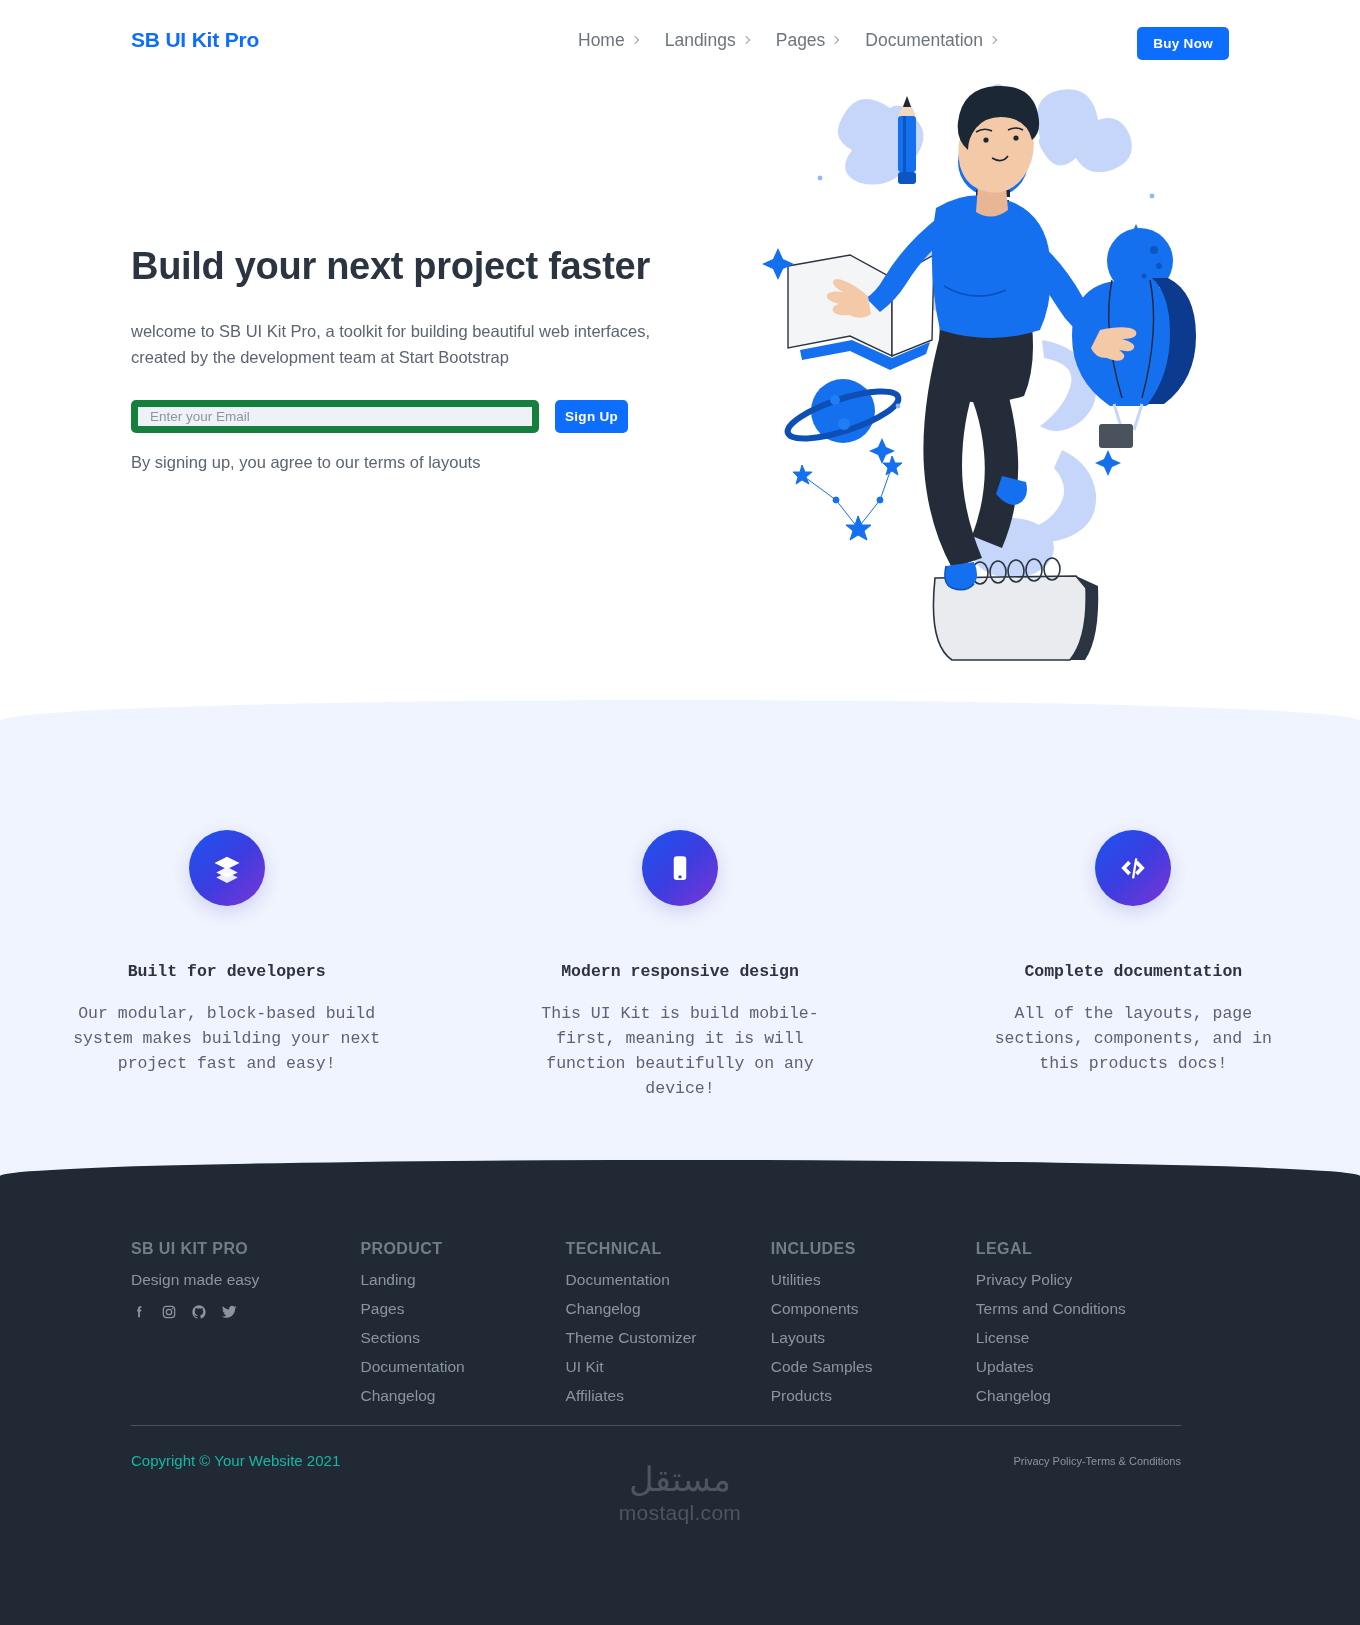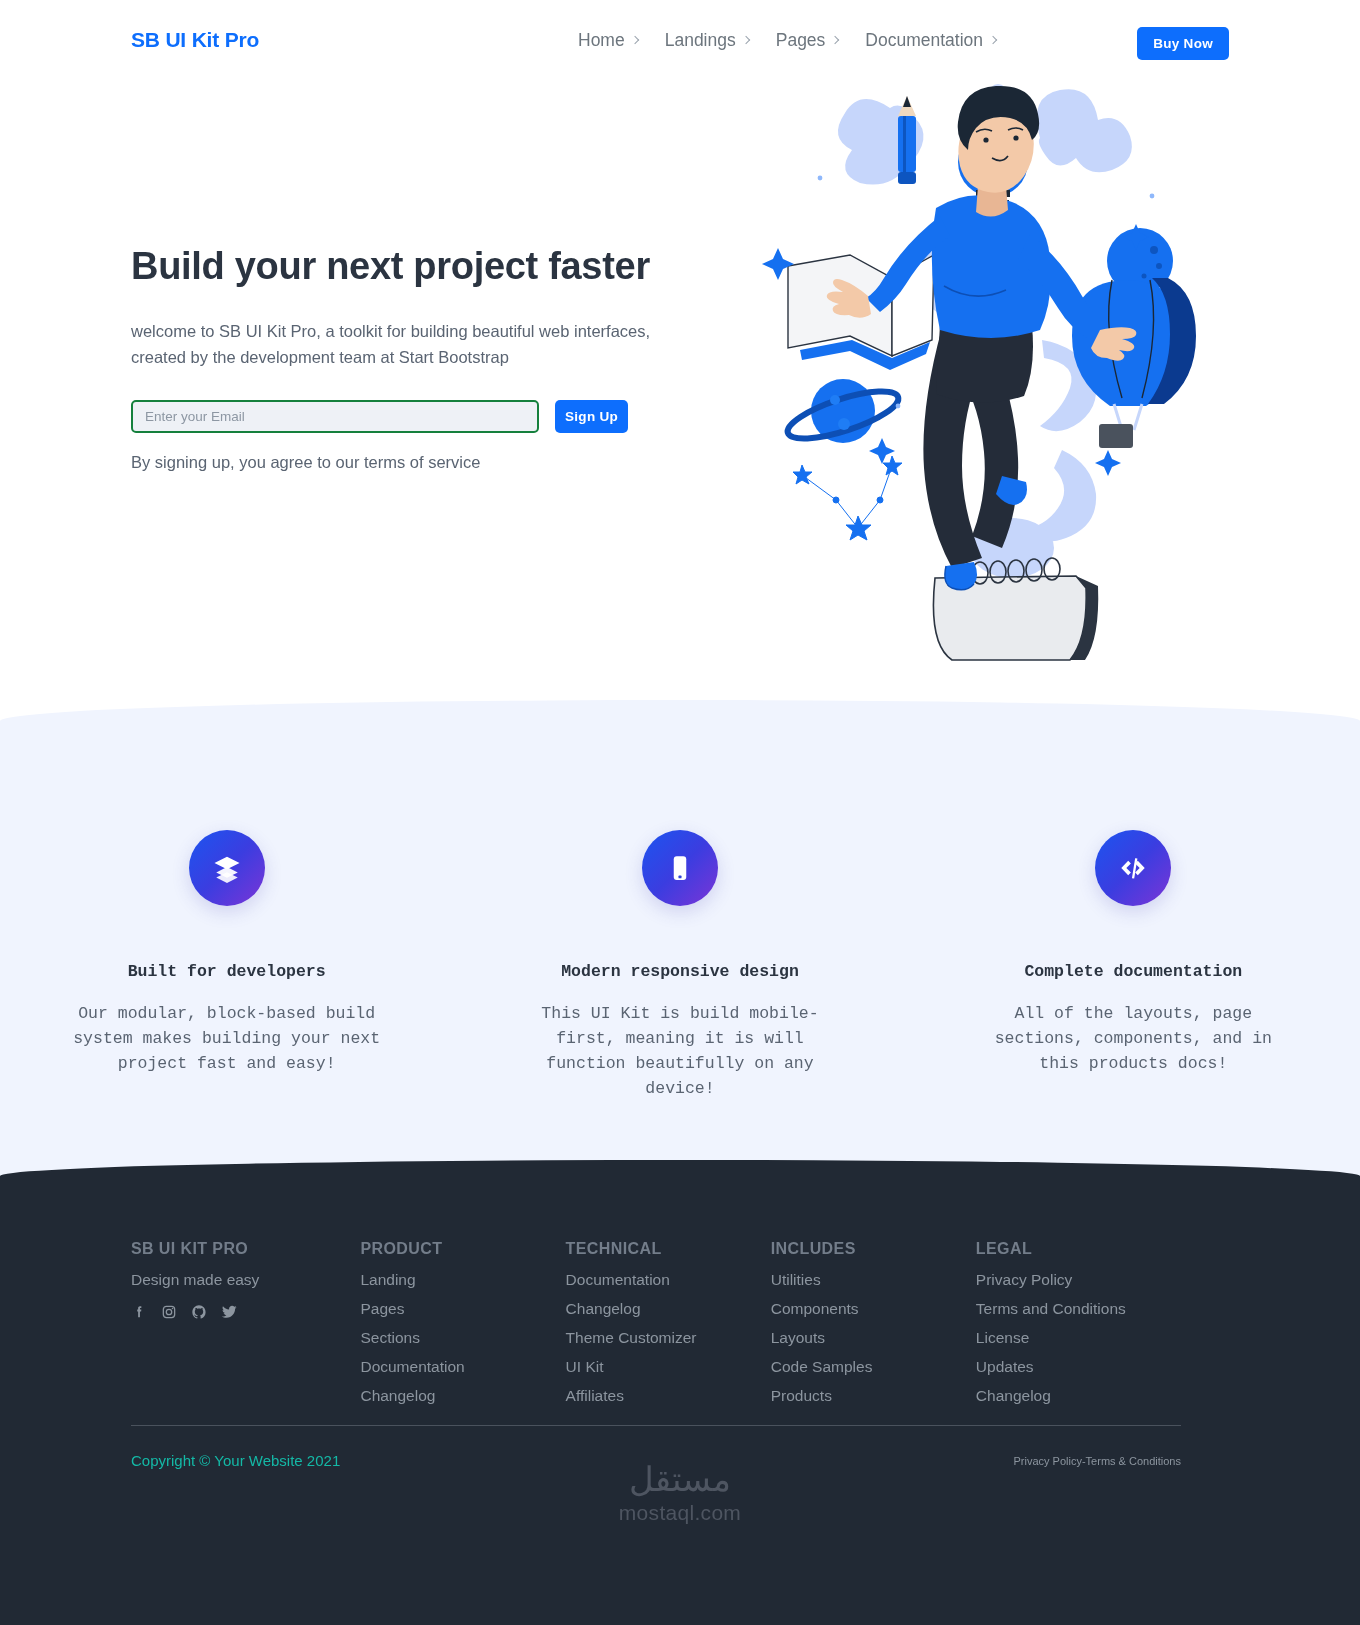--- a/index.html
+++ b/index.html
@@ -54,21 +54,21 @@
   .hero-sub {
     position:absolute; left:131px; top:318px; width:560px;
     font-size:16.5px; line-height:26px; color:#5a6472;
   }
   .signup-row {
     position:absolute; left:131px; top:400px;
     display:flex; align-items:center; gap:16px;
   }
   .email-input {
     width:408px; height:33px;
-    background:#eef1f6; border:2px solid #15803d; border-radius:5px;
+    background:#eef1f6; border:7px solid #15803d; border-radius:5px;
     padding:0 12px; font-size:13.5px; color:#2b3441;
     font-family:"Liberation Sans", sans-serif; outline:none;
   }
   .email-input::placeholder { color:#8d97a3; }
   .signup-btn {
     height:33px; background:#0d6efd; color:#fff; border:none; border-radius:5px;
     font-size:13.5px; font-weight:bold; letter-spacing:0.3px; padding:0 10px;
     cursor:pointer; font-family:"Liberation Sans", sans-serif; white-space:nowrap;
   }
   .terms {
@@ -184,21 +184,21 @@
 
   <div class="hero">
     <div class="hero-title">Build your next project faster</div>
     <div class="hero-sub">welcome to SB UI Kit Pro, a toolkit for building beautiful web interfaces, created by the development team at Start Bootstrap</div>
 
     <div class="signup-row">
       <input class="email-input" type="text" placeholder="Enter your Email" style="">
       <button class="signup-btn">Sign Up</button>
     </div>
 
-    <div class="terms">By signing up, you agree to our terms of service</div>
+    <div class="terms">By signing up, you agree to our terms of layouts</div>
 
     <svg class="hero-art" viewBox="0 0 460 600">
 
       <path d="M150 30 Q120 10 105 35 Q88 60 112 72 Q95 95 120 105 Q150 112 168 88 Q195 60 175 40 Q162 22 150 30 Z" fill="#c6d6fb"></path>
       <path d="M300 60 Q288 18 320 12 Q352 6 358 42 Q380 34 390 58 Q398 82 372 92 Q348 100 336 80 Q318 96 306 78 Q296 64 300 60 Z" fill="#c6d6fb"></path>
       <path d="M196 170 Q172 186 182 214 Q192 242 218 236 Q212 258 232 262 L238 238 Q214 230 212 208 Q210 186 226 178 Z" fill="#c6d6fb"></path>
       <path d="M302 262 Q338 268 352 296 Q364 324 340 344 Q318 360 300 348 Q322 332 330 310 Q338 286 304 280 Z" fill="#c6d6fb"></path>
       <path d="M322 372 Q352 386 356 416 Q358 448 326 460 Q300 470 282 452 Q306 448 318 430 Q332 410 314 390 Z" fill="#c6d6fb"></path>
       <ellipse cx="272" cy="470" rx="42" ry="30" fill="#c6d6fb"></ellipse>
       <circle cx="258" cy="15" r="9" fill="#c6d6fb"></circle>

